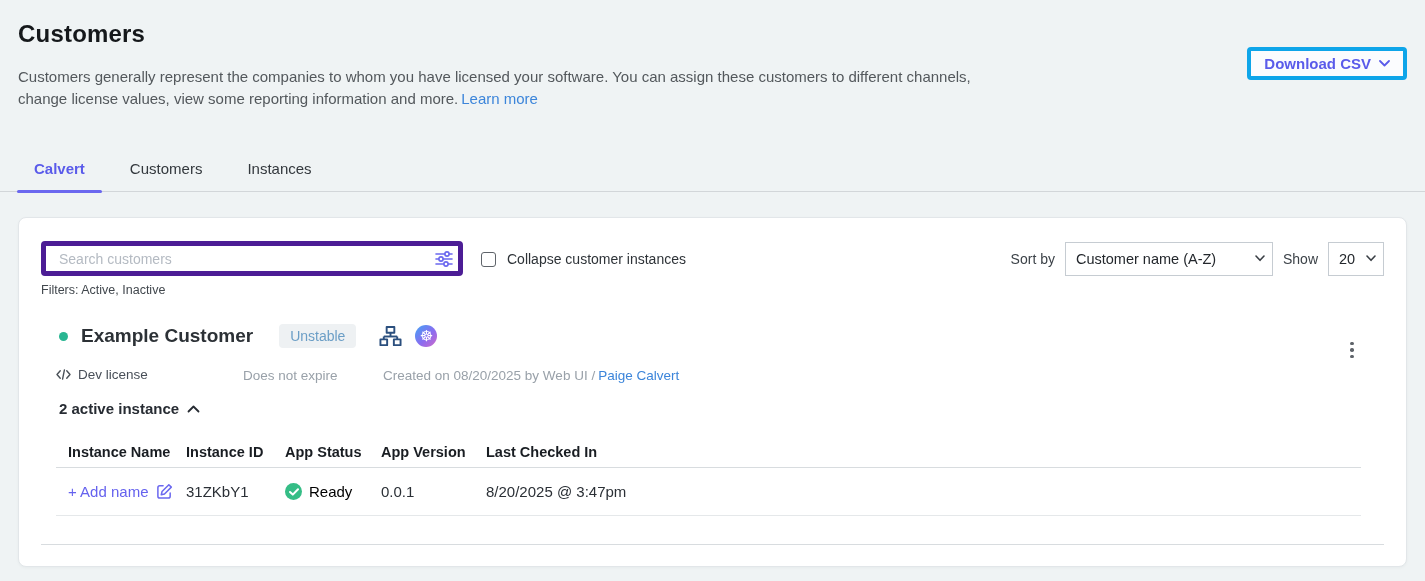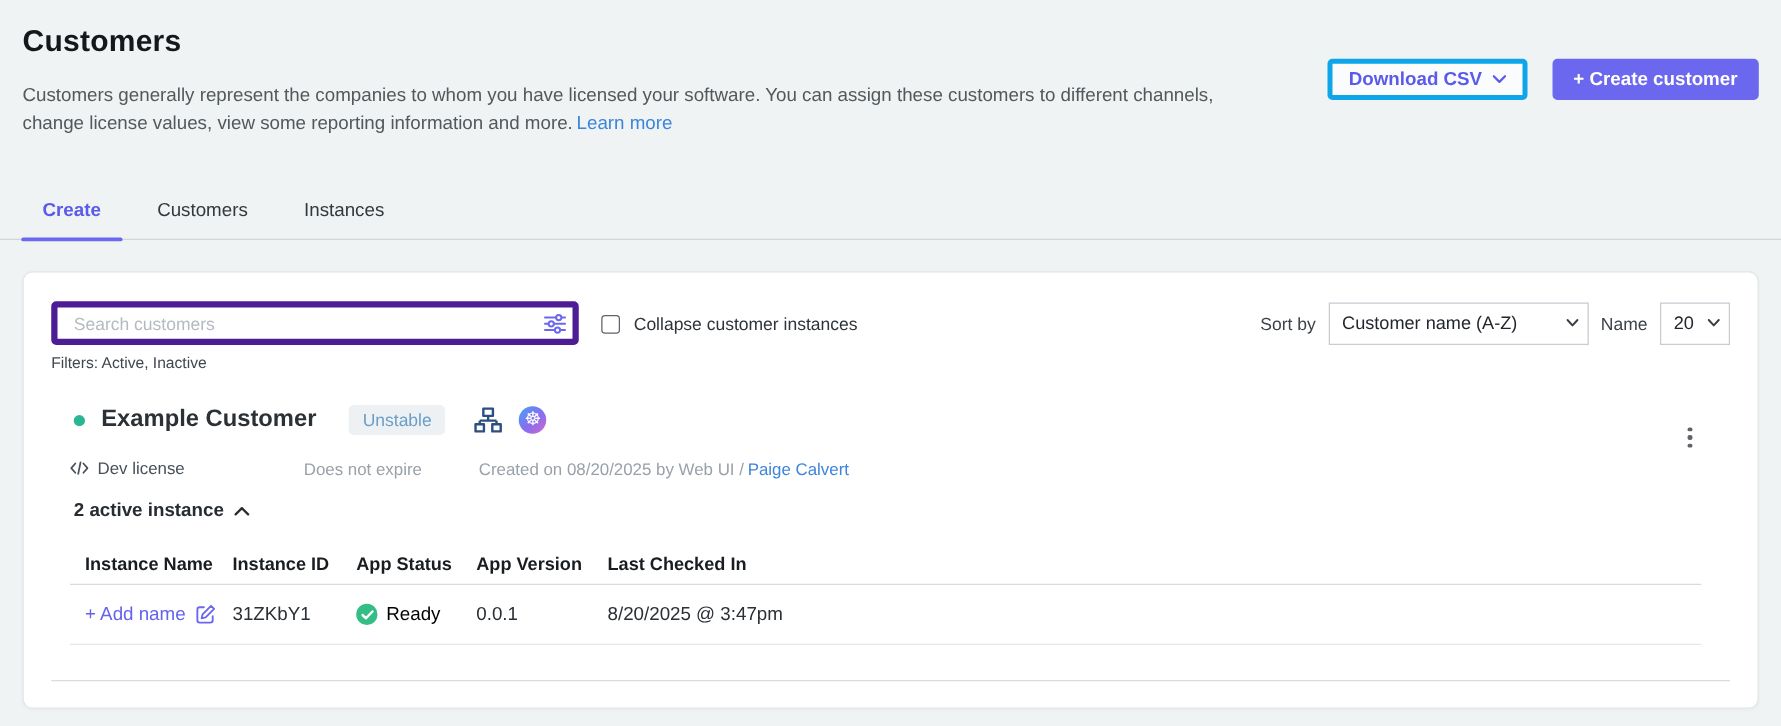--- a/index.html
+++ b/index.html
@@ -155,27 +155,24 @@
 
   <p class="page-desc"><span>Customers generally represent the companies to whom you have licensed your software. You can assign these customers to different channels, change license values, view some reporting information and more.</span><a class="learn-more">Learn more</a></p>
 
   <div class="header-actions">
     <button class="btn btn-outline">
       <span>Download CSV</span>
       <svg class="chev" width="11" height="7" viewBox="0 0 11 7">
           <polyline points="1,1 5.5,5.5 10,1" fill="none" stroke="#5a5bea" stroke-width="1.8" stroke-linecap="round" stroke-linejoin="round"></polyline>
         </svg>
     </button>
-    <button class="btn btn-primary">
-      <span>+ Create customer</span>
-    </button>
   </div>
 
   <div class="tabs">
-    <div class="tab active">Create</div>
+    <div class="tab active">Calvert</div>
     <div class="tab">Customers</div>
     <div class="tab">Instances</div>
   </div>
 
   <div class="card">
 
     <div class="search-wrap">
       <input class="search-input" type="text" placeholder="Search customers" style="">
       <svg class="sliders-icon" width="20" height="20" viewBox="0 0 20 20">
         <g stroke="#6b68ef" stroke-width="1.6" stroke-linecap="round" fill="#ffffff">
@@ -197,21 +194,21 @@
     <div class="sortbar">
       <span class="ctl-label">Sort by</span>
       <div class="select-wrap sort">
         <select>
           <option>Customer name (A-Z)</option>
         </select>
         <svg class="select-chevron" width="10" height="7" viewBox="0 0 10 7">
             <polyline points="1,1 5,5.3 9,1" fill="none" stroke="#3a3f45" stroke-width="1.6" stroke-linecap="round" stroke-linejoin="round"></polyline>
           </svg>
       </div>
-      <span class="ctl-label">Name</span>
+      <span class="ctl-label">Show</span>
       <div class="select-wrap show">
         <select>
           <option>20</option>
         </select>
         <svg class="select-chevron" width="10" height="7" viewBox="0 0 10 7">
             <polyline points="1,1 5,5.3 9,1" fill="none" stroke="#3a3f45" stroke-width="1.6" stroke-linecap="round" stroke-linejoin="round"></polyline>
           </svg>
       </div>
     </div>
 

